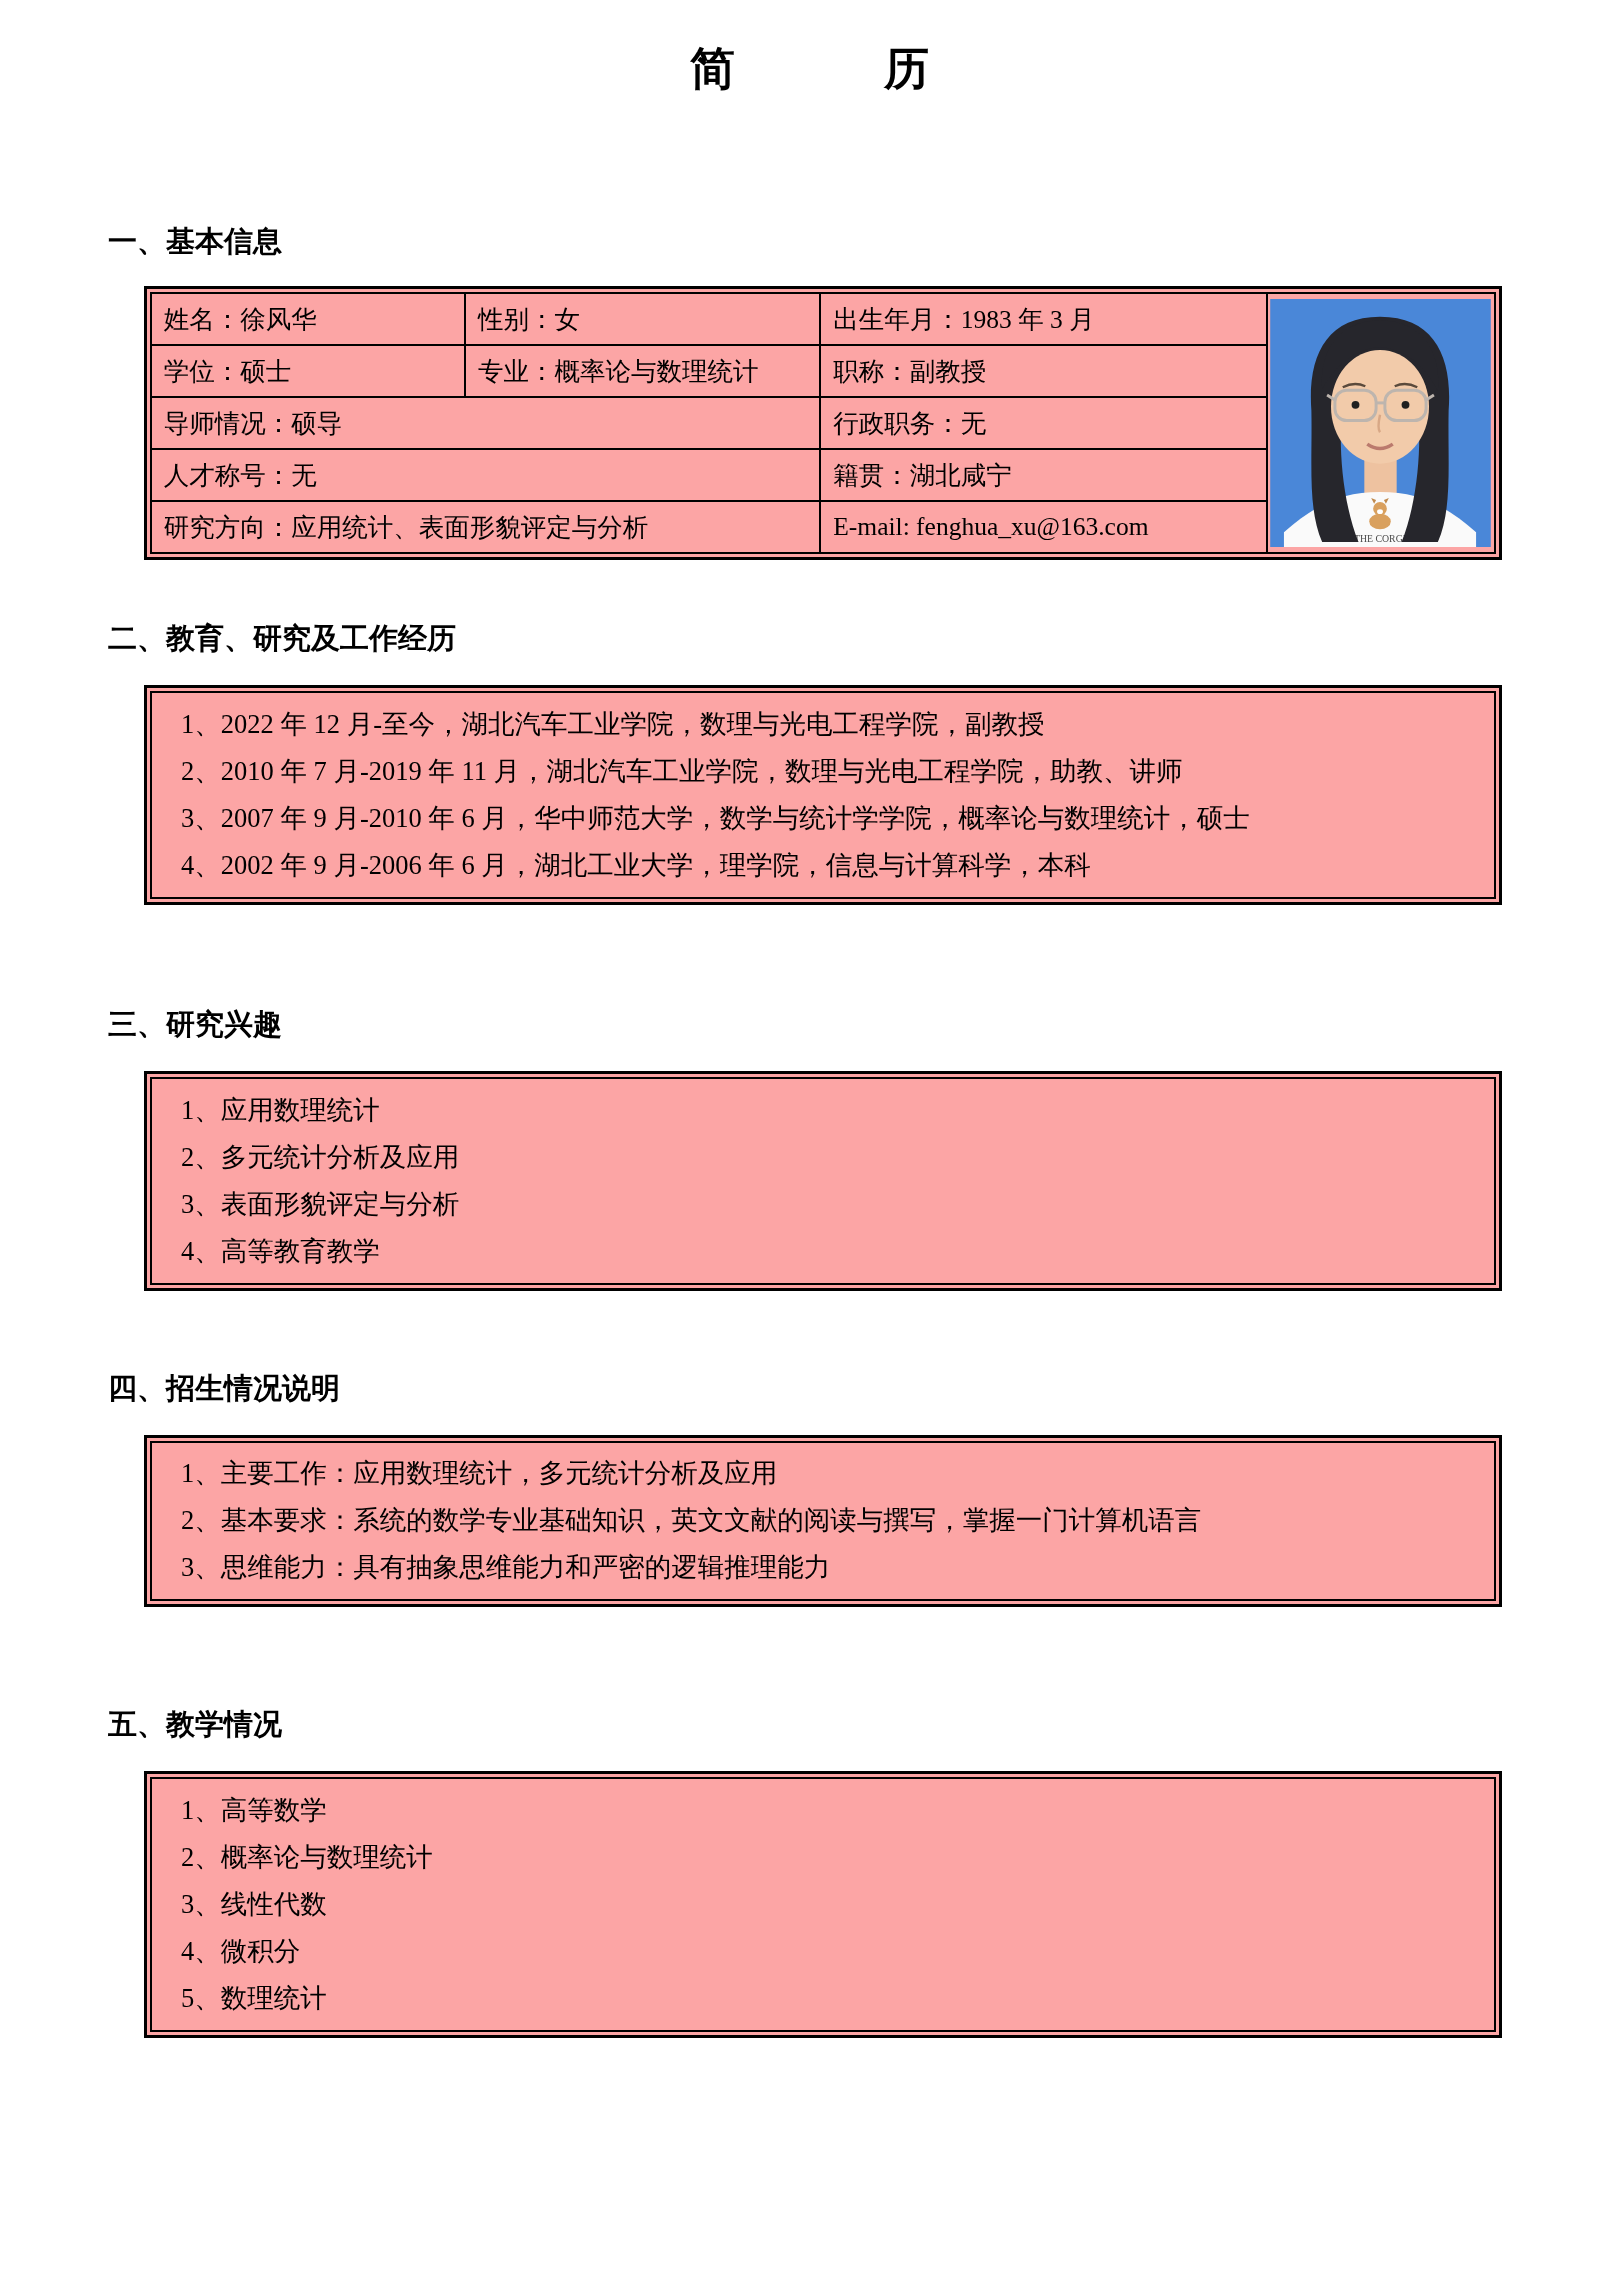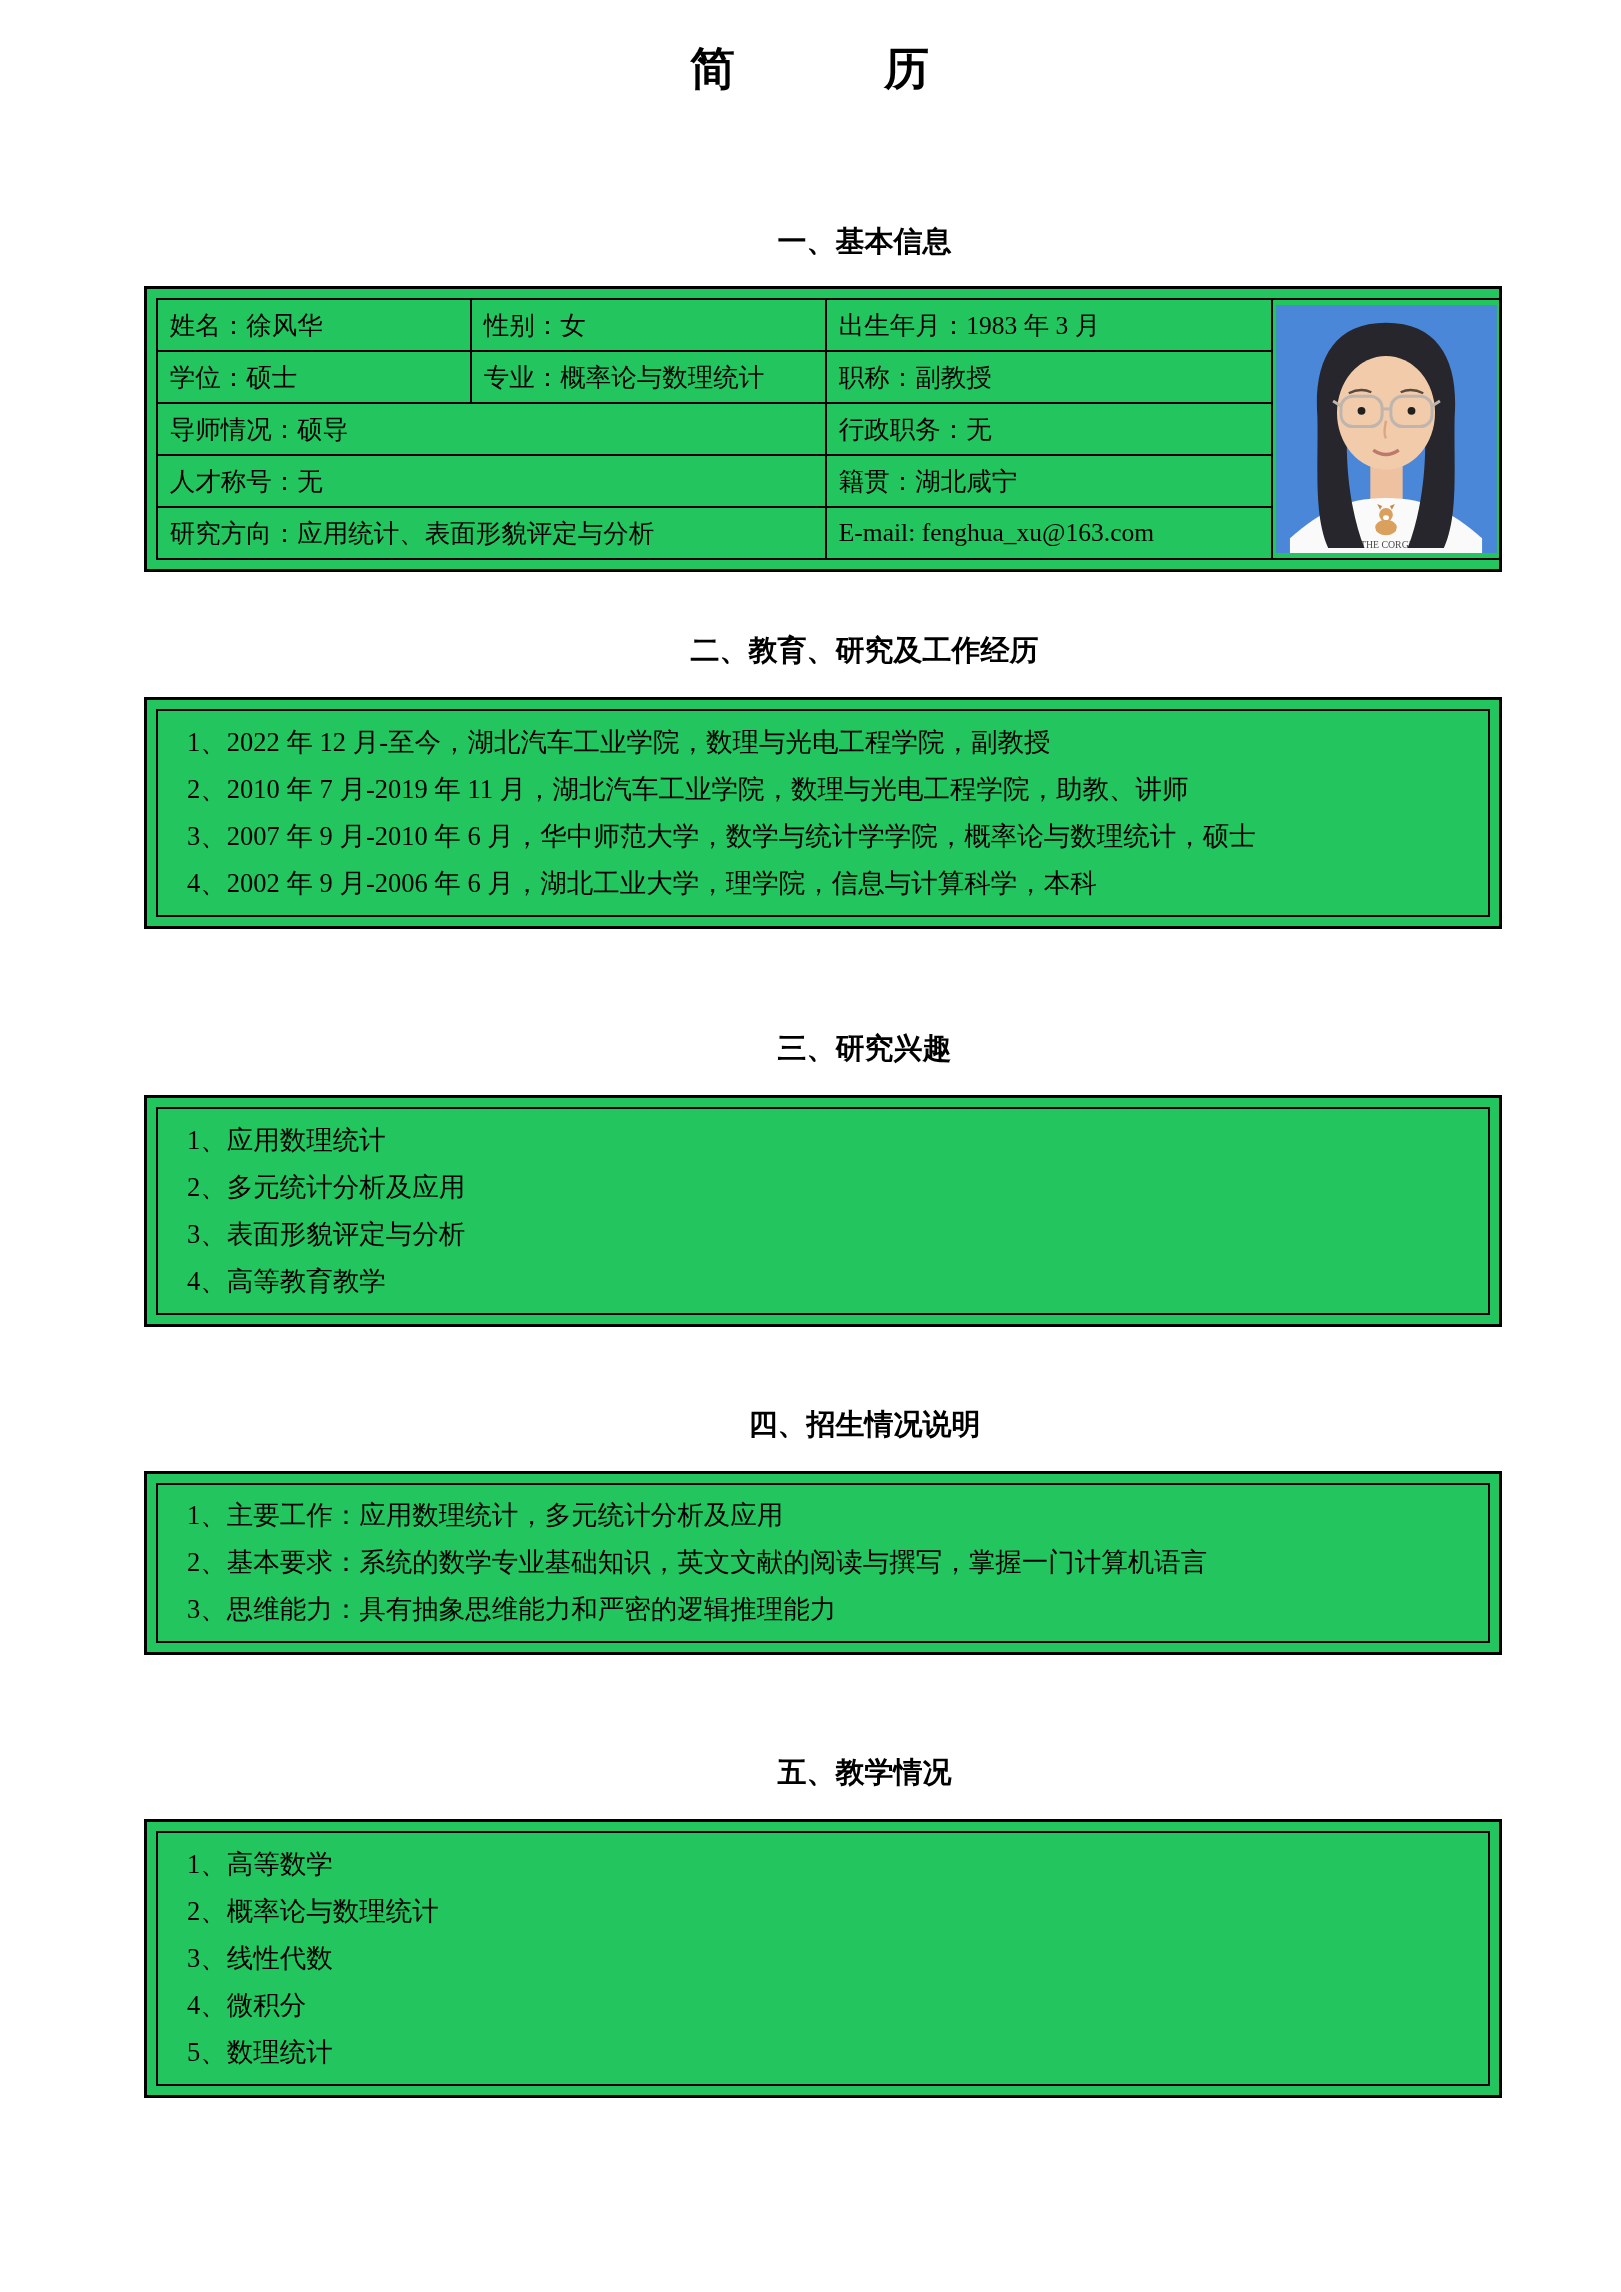--- a/index.html
+++ b/index.html
@@ -22,36 +22,35 @@
     line-height: 59px;
   }
   .tspace { display: inline-block; width: 147px; }
 
   
   .sec-heading {
     margin-left: 108px;
     font-size: 29px;
     font-weight: bold;
     line-height: 35px;
-    text-align: center;
   }
   .h-basic { margin-top: 125px; }
   .h-exp   { margin-top: 61px; }
   .h-int   { margin-top: 102px; }
   .h-adm   { margin-top: 80px; }
   .h-tea   { margin-top: 100px; }
   .h-awd   { margin-top: 76px; }
 
   
   .tframe, .dbox {
     margin-left: 144px;
     width: 1358px;
     border: 3.9px solid #000;
-    padding: 9px;
-    background: #22c55e;
+    padding: 3px;
+    background: #fca5a5;
   }
   .tframe { margin-top: 27.4px; }
   .dbox   { margin-top: 29px; }
   .dbox-in {
     border: 2px solid #000;
     padding: 7.8px 9.8px 7.8px 29px;
   }
   .li {
     font-size: 26.5px;
     line-height: 47px;

